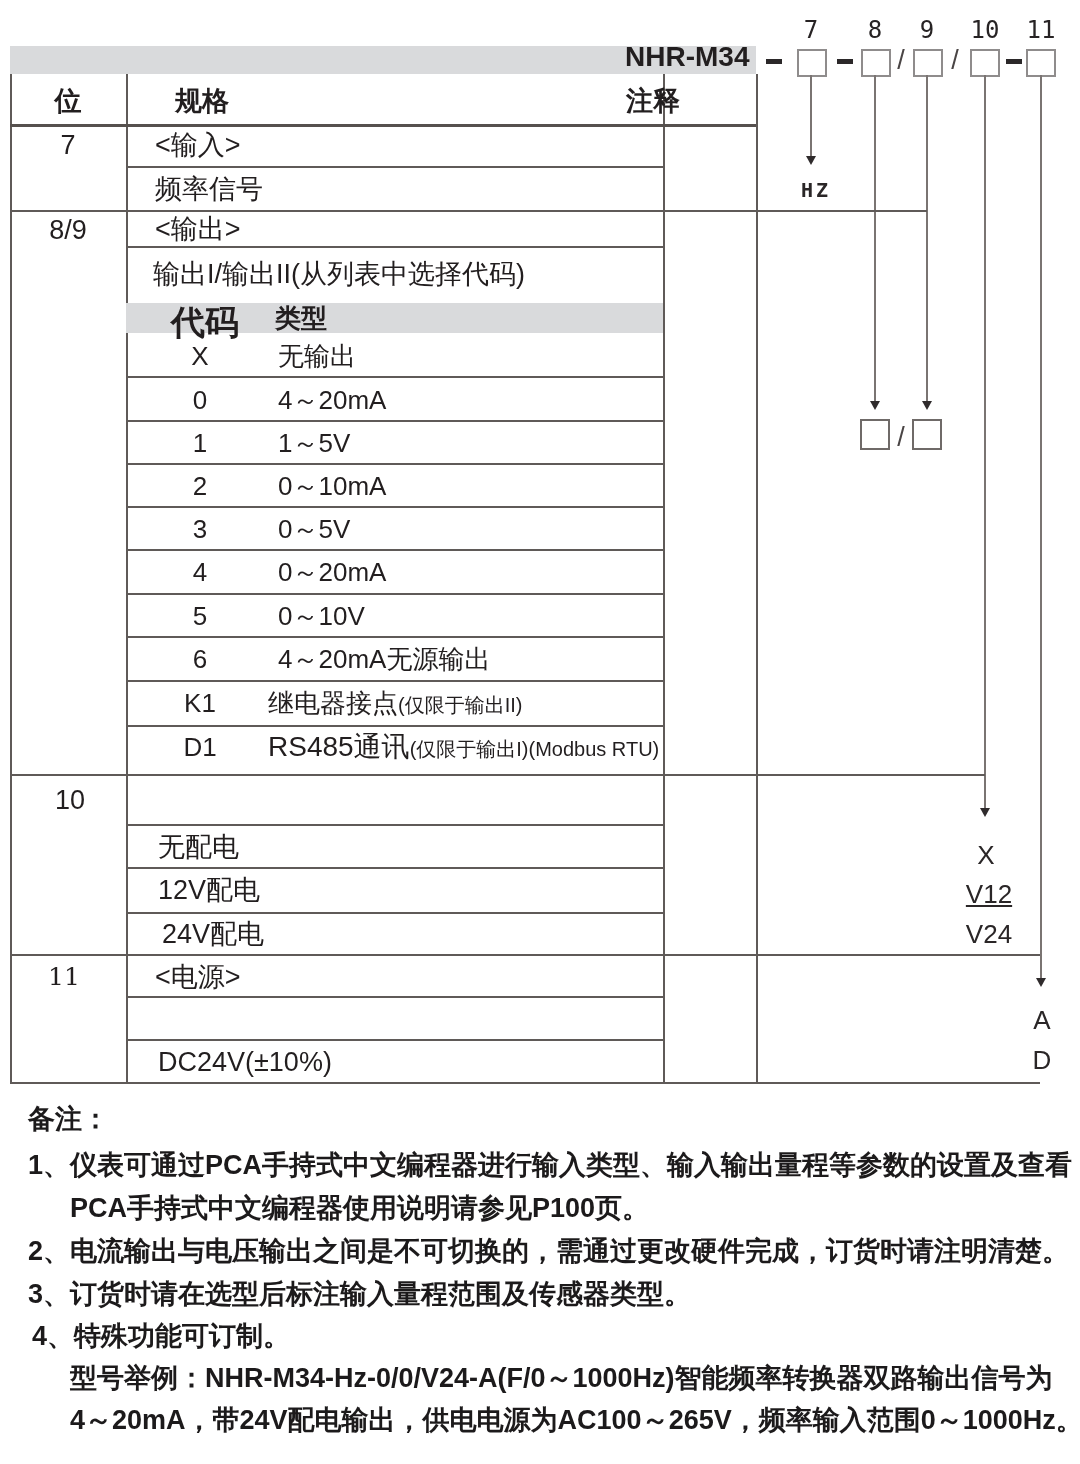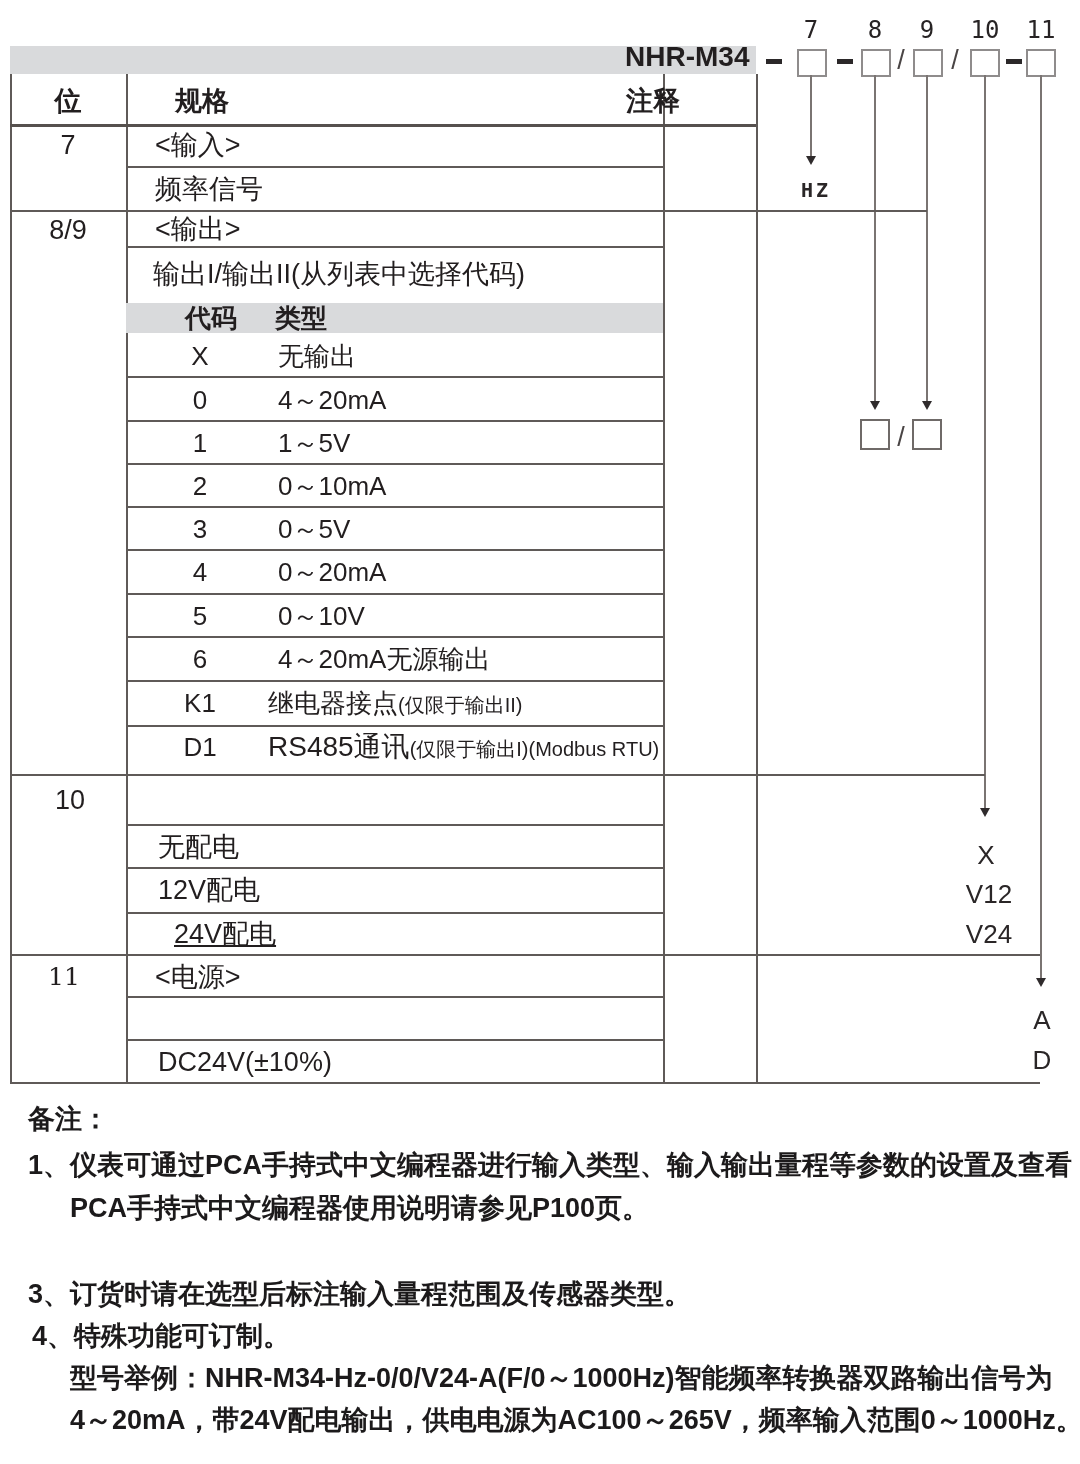--- a/index.html
+++ b/index.html
@@ -66,21 +66,21 @@
   <div class="arrow" style="left:870px;top:401px;"></div>
   <div class="dropline" style="left:926px;top:75px;height:330px;"></div>
   <div class="arrow" style="left:922px;top:401px;"></div>
   <div class="subbox" style="left:860px;top:419px;"></div>
   <span class="t slash cx" style="left:901px;top:424px;">/</span>
   <div class="subbox" style="left:912px;top:419px;"></div>
 
   <div class="dropline" style="left:984px;top:75px;height:737px;"></div>
   <div class="arrow" style="left:980px;top:808px;"></div>
   <span class="t ann cx" style="left:986px;top:842px;">X</span>
-  <span class="t ann cx" style="left:989px;top:881px;">V12</span>
+  <span class="t ann cx" style="left:989px;top:881px;text-decoration:underline;">V12</span>
   <span class="t ann cx" style="left:989px;top:921px;">V24</span>
 
   <div class="dropline" style="left:1040px;top:75px;height:907px;"></div>
   <div class="arrow" style="left:1036px;top:978px;"></div>
   <span class="t ann cx" style="left:1042px;top:1007px;">A</span>
   <span class="t ann cx" style="left:1042px;top:1047px;">D</span>
 
   <div class="vline" style="left:10px;top:74px;height:1010px;"></div>
   <div class="vline" style="left:126px;top:74px;height:1010px;"></div>
   <div class="vline" style="left:663px;top:74px;height:1010px;"></div>
@@ -114,21 +114,21 @@
 
   <span class="t spec cx" style="left:68px;top:132px;">7</span>
   <span class="t spec" style="left:155px;top:132px;">&lt;输入&gt;</span>
   <span class="t spec" style="left:155px;top:176px;">频率信号</span>
 
   <span class="t spec cx" style="left:68px;top:217px;">8/9</span>
   <span class="t spec" style="left:155px;top:216px;">&lt;输出&gt;</span>
   <span class="t spec" style="left:153px;top:261px;">输出I/输出II(从列表中选择代码)</span>
 
   <div class="band" style="left:126px;top:303px;width:537px;height:30px;"></div>
-  <span class="t hdr" style="left:185px;top:305px;font-size:26px;">代码</span>
+  <span class="t hdr" style="left:171px;top:305px;font-size:34px;">代码</span>
   <span class="t hdr" style="left:275px;top:305px;font-size:26px;">类型</span>
 
   <div>
     <span class="t code-cell" style="left:165px;top:343px;">X</span>
     <span class="t type-cell" style="left:278px;top:343px;">无输出</span>
   </div>
   <div>
     <span class="t code-cell" style="left:165px;top:387px;">0</span>
     <span class="t type-cell" style="left:278px;top:387px;">4～20mA</span>
   </div>
@@ -161,27 +161,28 @@
     <span class="t type-cell" style="left:268px;top:690px;"><span>继电器接点</span><span class="type-note">(仅限于输出II)</span></span>
   </div>
   <div>
     <span class="t code-cell" style="left:165px;top:734px;">D1</span>
     <span class="t type-cell" style="left:268px;top:733px;font-size:28px;"><span>RS485通讯</span><span class="type-note">(仅限于输出I)(Modbus RTU)</span></span>
   </div>
 
   <span class="t spec cx" style="left:70px;top:787px;">10</span>
   <span class="t spec" style="left:158px;top:834px;">无配电</span>
   <span class="t spec" style="left:158px;top:877px;">12V配电</span>
-  <span class="t spec" style="left:174px;top:921px;text-decoration:underline;">24V配电</span>
+  <span class="t spec" style="left:162px;top:921px;">24V配电</span>
 
   <span class="t serif cx" style="left:64px;top:964px;">11</span>
   <span class="t spec" style="left:155px;top:964px;">&lt;电源&gt;</span>
   <span class="t spec" style="left:158px;top:1049px;">DC24V(±10%)</span>
 
   <span class="t note-line" style="left:28px;top:1106px;">备注：</span>
   <span class="t note-line" style="left:28px;top:1152px;">1、仪表可通过PCA手持式中文编程器进行输入类型、输入输出量程等参数的设置及查看，</span>
   <span class="t note-line" style="left:70px;top:1195px;">PCA手持式中文编程器使用说明请参见P100页。</span>
+  <span class="t note-line" style="left:28px;top:1238px;">2、电流输出与电压输出之间是不可切换的，需通过更改硬件完成，订货时请注明清楚。</span>
   <span class="t note-line" style="left:28px;top:1281px;">3、订货时请在选型后标注输入量程范围及传感器类型。</span>
   <span class="t note-line" style="left:32px;top:1323px;">4、特殊功能可订制。</span>
   <span class="t note-line" style="left:70px;top:1365px;">型号举例：NHR-M34-Hz-0/0/V24-A(F/0～1000Hz)智能频率转换器双路输出信号为</span>
   <span class="t note-line" style="left:70px;top:1407px;">4～20mA，带24V配电输出，供电电源为AC100～265V，频率输入范围0～1000Hz。</span>
 
 </div>
 
 </body></html>

